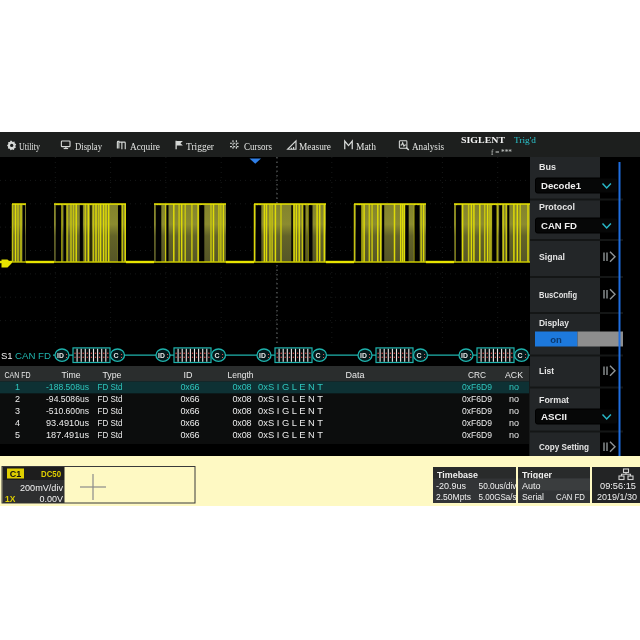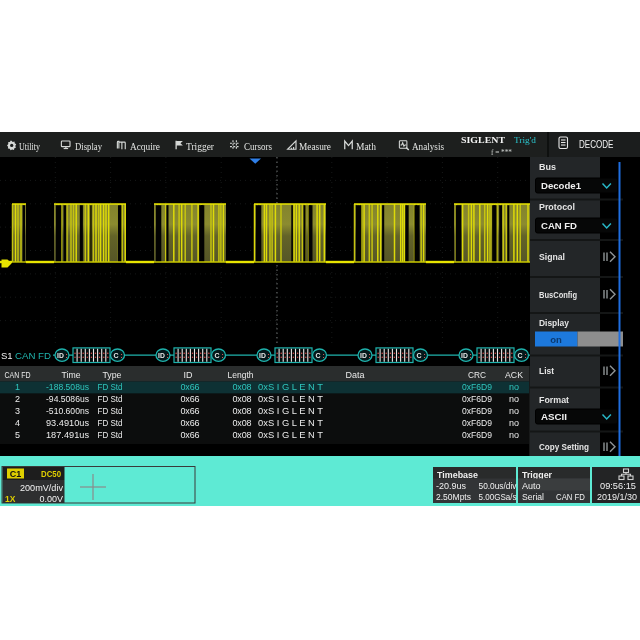--- a/index.html
+++ b/index.html
@@ -4,21 +4,21 @@
 * { margin:0; padding:0; box-sizing:border-box; }
 html,body { width:640px; height:640px; background:#fff; font-family:"Liberation Sans",sans-serif; position:relative; overflow:hidden; }
 #screen { position:absolute; left:0; top:132px; width:640px; height:374px; background:#000; }
 #menubar { position:absolute; left:0; top:0; width:640px; height:25px; background:#1d1f1e;font-family:Liberation Serif, serif; }
 #dechdr { position:absolute; left:547px; top:0; width:93px; height:25px; background:#1b1d1d; border-left:2px solid #0e100f; }
 #sidebody { position:absolute; left:530px; top:25px; width:70px; height:309px; background:#232628; }
 #grat { position:absolute; left:0; top:25px; width:547px; height:187px; }
 #decstrip { position:absolute; left:0; top:212px; width:576px; height:22px; }
 #table { position:absolute; left:0; top:234px; width:547px; height:78px; }
 #tscroll { position:absolute; left:529px; top:234px; width:20px; height:99px; }
-#botbar { position:absolute; left:0; top:324px; width:640px; height:50px; background:#5eead4; }
+#botbar { position:absolute; left:0; top:324px; width:640px; height:50px; background:#fef9c3; }
 svg { display:block; }
 </style></head>
 <body>
 <div id="screen">
   <div id="menubar">
       <svg width="640" height="25">
         <g transform="translate(7,8.3) scale(0.75)">
           <path d="M6,0.5 L7.6,2.2 L10,1.5 L10.3,4 L12.3,5.2 L11,7.5 L12,9.6 L9.8,10.7 L9.3,12.8 L6.8,12.3 L4.8,13.3 L3.6,11.2 L1.2,10.9 L1.5,8.5 L0,6.8 L1.8,5 L1.4,2.6 L3.8,2.4 L5,0.4 Z" fill="#d6d9d7"></path>
           <circle cx="6.3" cy="6.8" r="2.2" fill="#1d1f1e"></circle>
         </g>
@@ -70,31 +70,20 @@
             <rect x="0.5" y="0.5" width="10" height="10" rx="1"></rect>
             <path d="M2,6.2 h1.6 l1.3,-3 1.7,4.6 1.3,-1.6 h1.8"></path>
             <line x1="9.5" y1="9.5" x2="13" y2="13" stroke-width="2"></line>
           </g>
         </g>
         <text x="412" y="17.5" font-size="9.5" fill="#e3e5e3" textLength="32" lengthAdjust="spacingAndGlyphs">Analysis</text>
         <text x="461" y="10.8" font-size="9.2" font-weight="bold" fill="#f4f4f4" textLength="44" lengthAdjust="spacingAndGlyphs">SIGLENT</text>
         <text x="514" y="10.5" font-size="8.5" fill="#2bc5ce" textLength="22" lengthAdjust="spacingAndGlyphs">Trig'd</text>
         <text x="491" y="22.5" font-size="8" fill="#cdd0ce" textLength="21" lengthAdjust="spacingAndGlyphs">f = ***</text>
       </svg>
-    </div>
-  <div id="dechdr">
-      <svg width="93" height="25">
-    <g transform="translate(10,5)" stroke="#e8e8e8" fill="none" stroke-width="1.1">
-      <rect x="0" y="0" width="8.5" height="11.5" rx="1.5"></rect>
-      <line x1="2" y1="3" x2="6.5" y2="3"></line>
-          <line x1="2" y1="5.5" x2="6.5" y2="5.5"></line>
-          <line x1="2" y1="8" x2="6.5" y2="8"></line>
-    </g>
-    <text x="30" y="16" font-size="10.5" fill="#f0f0f0" textLength="34.5" lengthAdjust="spacingAndGlyphs">DECODE</text>
-  </svg>
     </div>
   <div id="grat">
       <svg width="547" height="187">
     <defs>
           <linearGradient id="bgrad" x1="0" y1="0" x2="0" y2="1">
       <stop offset="0" stop-color="#83832c"></stop>
             <stop offset="0.35" stop-color="#8b8b30"></stop>
       <stop offset="0.55" stop-color="#636328"></stop>
             <stop offset="1" stop-color="#565627"></stop>
     </linearGradient>

